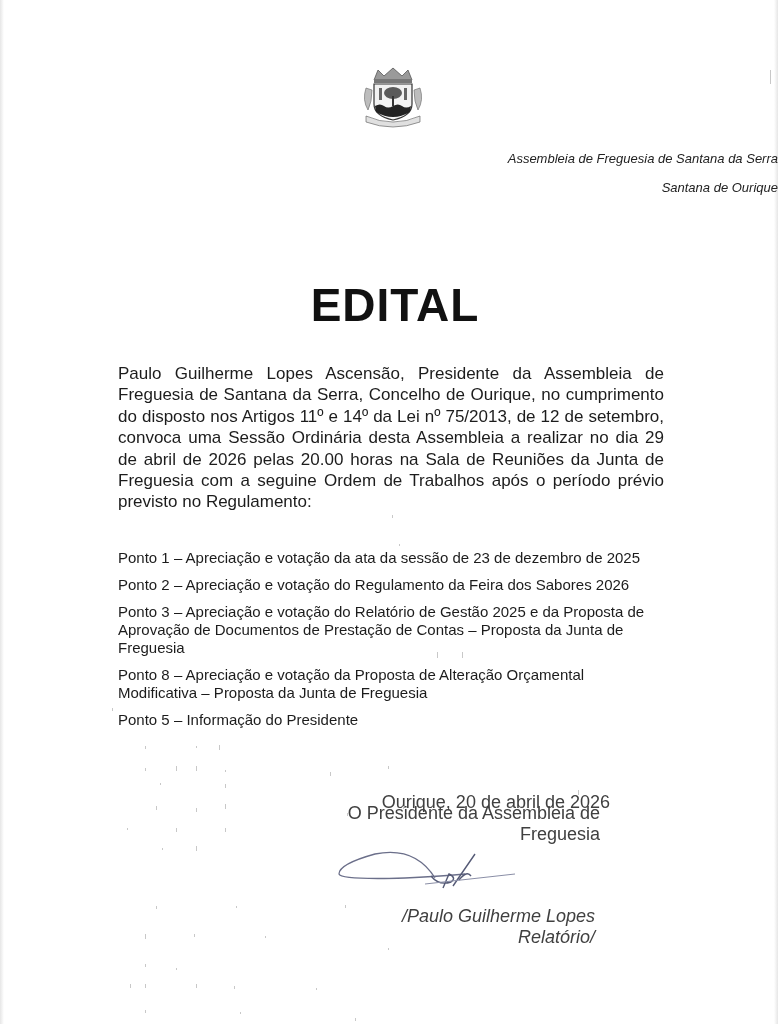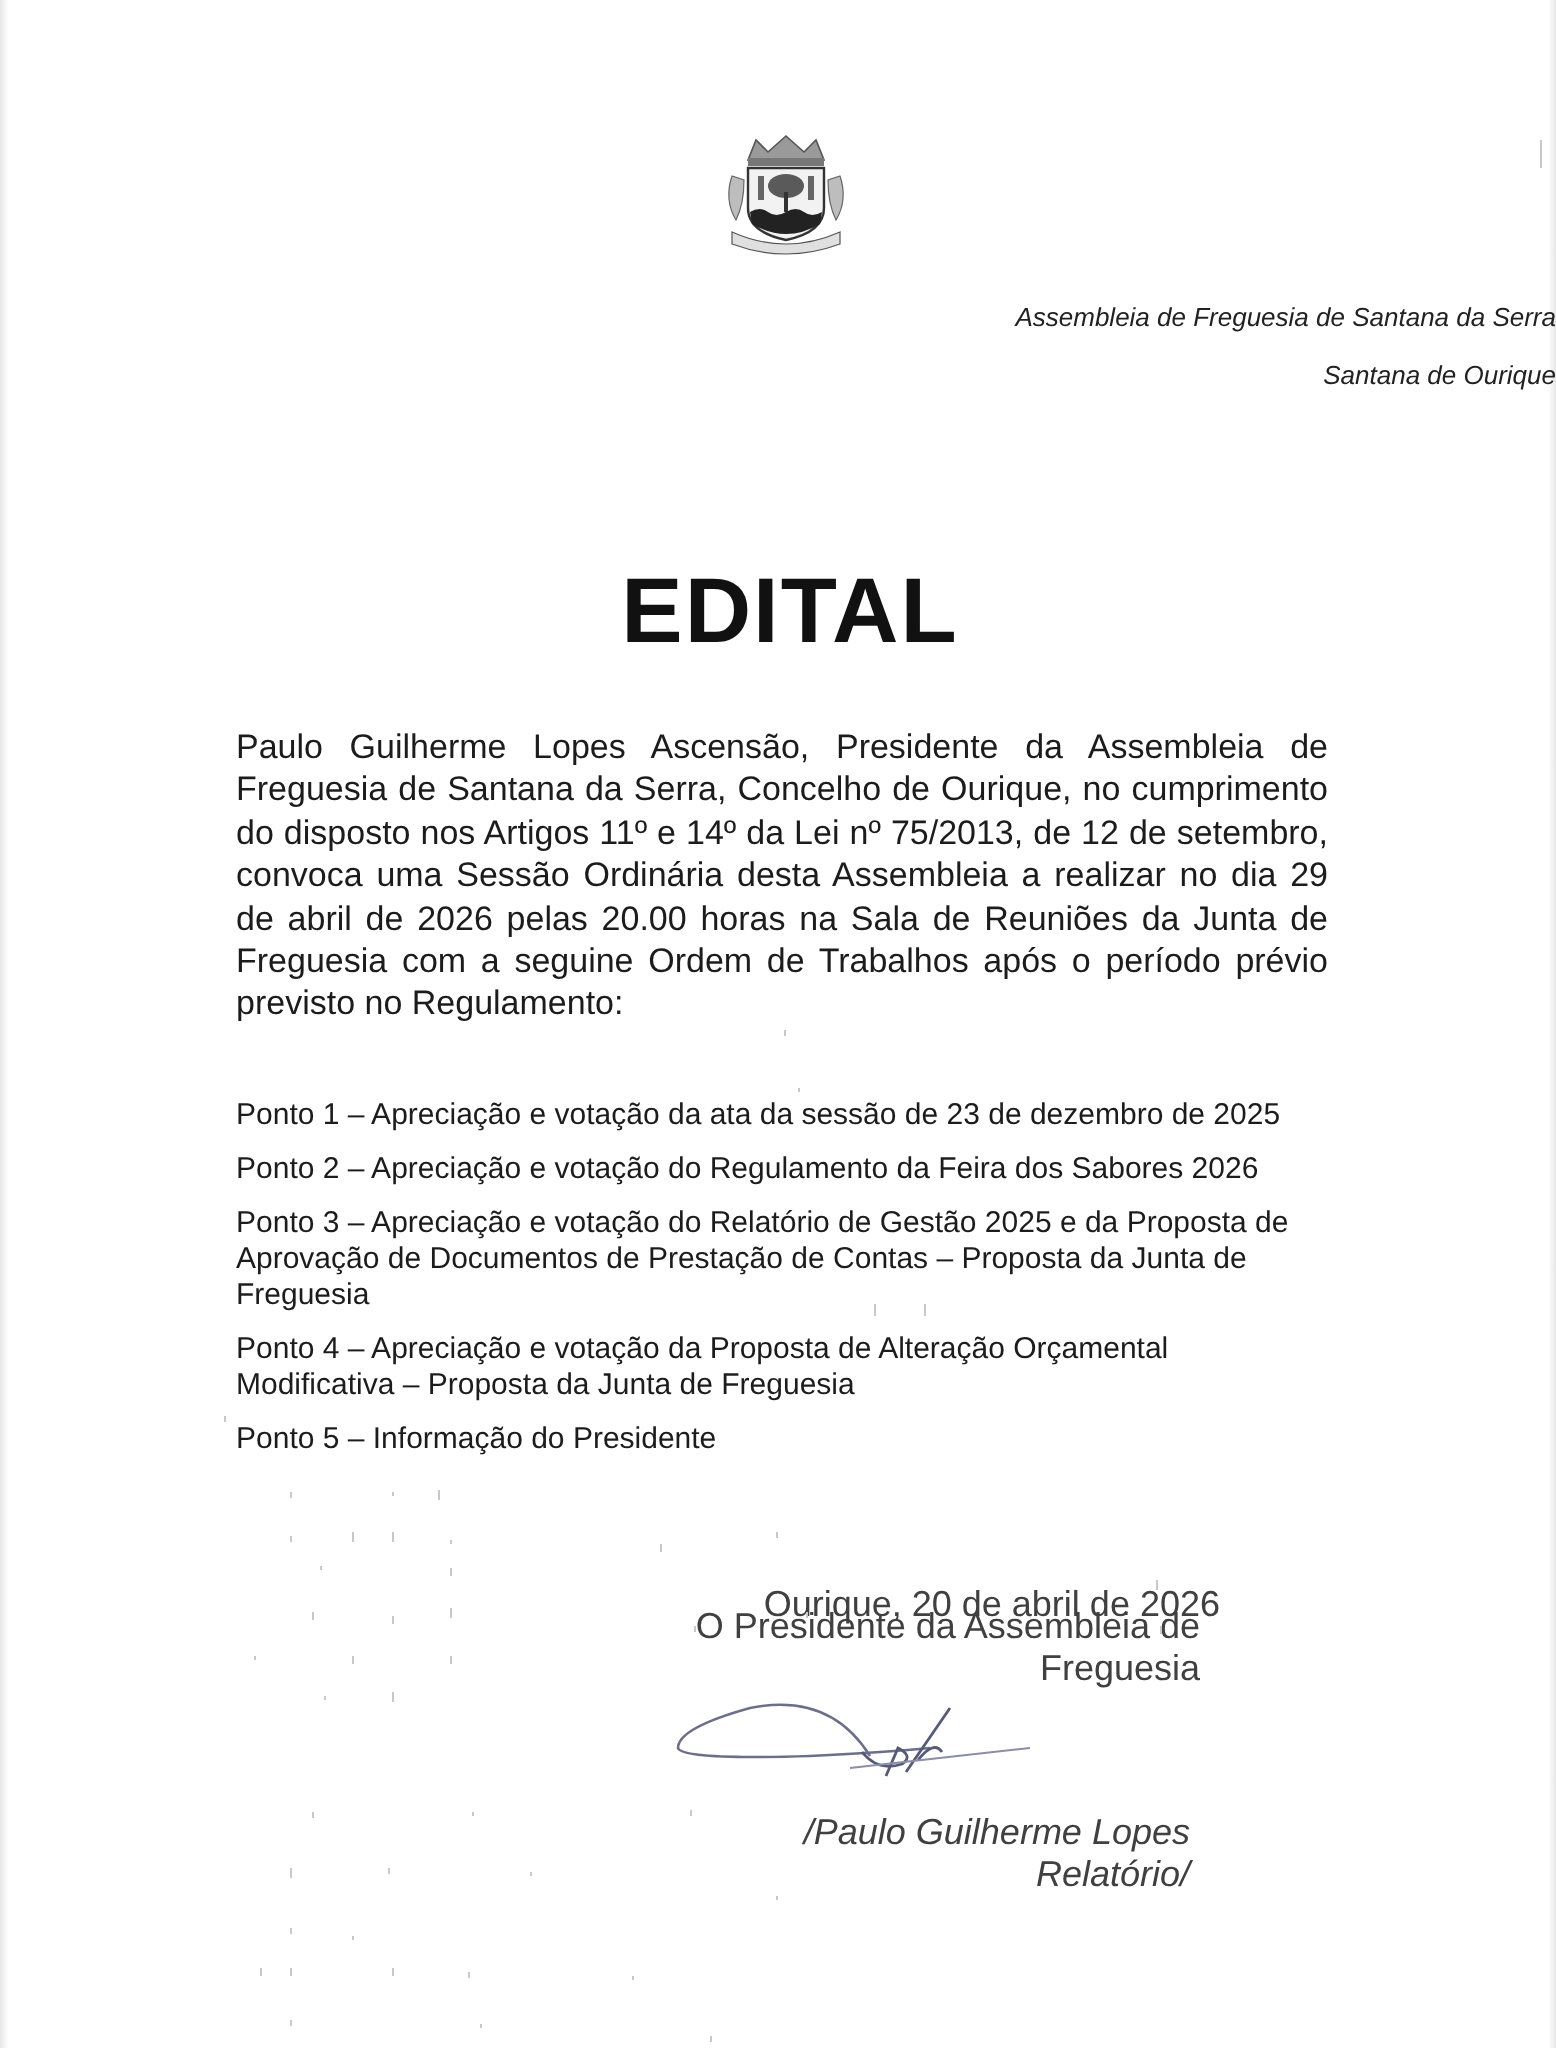--- a/index.html
+++ b/index.html
@@ -119,21 +119,21 @@
 <div class="header-line header-2">Santana de Ourique</div>
 
 <div class="title">EDITAL</div>
 
 <div class="body-text">Paulo Guilherme Lopes Ascensão, Presidente da Assembleia de Freguesia de Santana da Serra, Concelho de Ourique, no cumprimento do disposto nos Artigos 11º e 14º da Lei nº 75/2013, de 12 de setembro, convoca uma Sessão Ordinária desta Assembleia a realizar no dia 29 de abril de 2026 pelas 20.00 horas na Sala de Reuniões da Junta de Freguesia com a seguine Ordem de Trabalhos após o período prévio previsto no Regulamento:</div>
 
 <div class="points">
   <div class="point">Ponto 1 – Apreciação e votação da ata da sessão de 23 de dezembro de 2025</div>
   <div class="point">Ponto 2 – Apreciação e votação do Regulamento da Feira dos Sabores 2026</div>
   <div class="point" style="width:548px">Ponto 3 – Apreciação e votação do Relatório de Gestão 2025 e da Proposta de Aprovação de Documentos de Prestação de Contas – Proposta da Junta de Freguesia</div>
-  <div class="point" style="width:548px">Ponto 4 – Apreciação e votação da Proposta de Alteração Orçamental Modificativa – Proposta da Junta de Freguesia</div>
+  <div class="point" style="width:548px">Ponto 8 – Apreciação e votação da Proposta de Alteração Orçamental Modificativa – Proposta da Junta de Freguesia</div>
   <div class="point">Ponto 5 – Informação do Presidente</div>
 </div>
 
 <div class="signature-block sig-date">Ourique, 20 de abril de 2026</div>
 <div class="signature-block sig-role">O Presidente da Assembleia de Freguesia</div>
 
 <svg class="signature-svg" viewBox="0 0 190 60">
   <path d="M100 38 Q80 6 40 14 Q4 24 4 34 Q6 40 70 38 Q110 36 130 34" fill="none" stroke="#6b6f8a" stroke-width="1.3"></path>
   <path d="M96 36 Q104 46 116 42 Q122 38 114 34 L108 48" fill="none" stroke="#555a76" stroke-width="1.4"></path>
   <path d="M118 46 L140 14 M124 40 Q132 30 136 36" fill="none" stroke="#555a76" stroke-width="1.4"></path>

